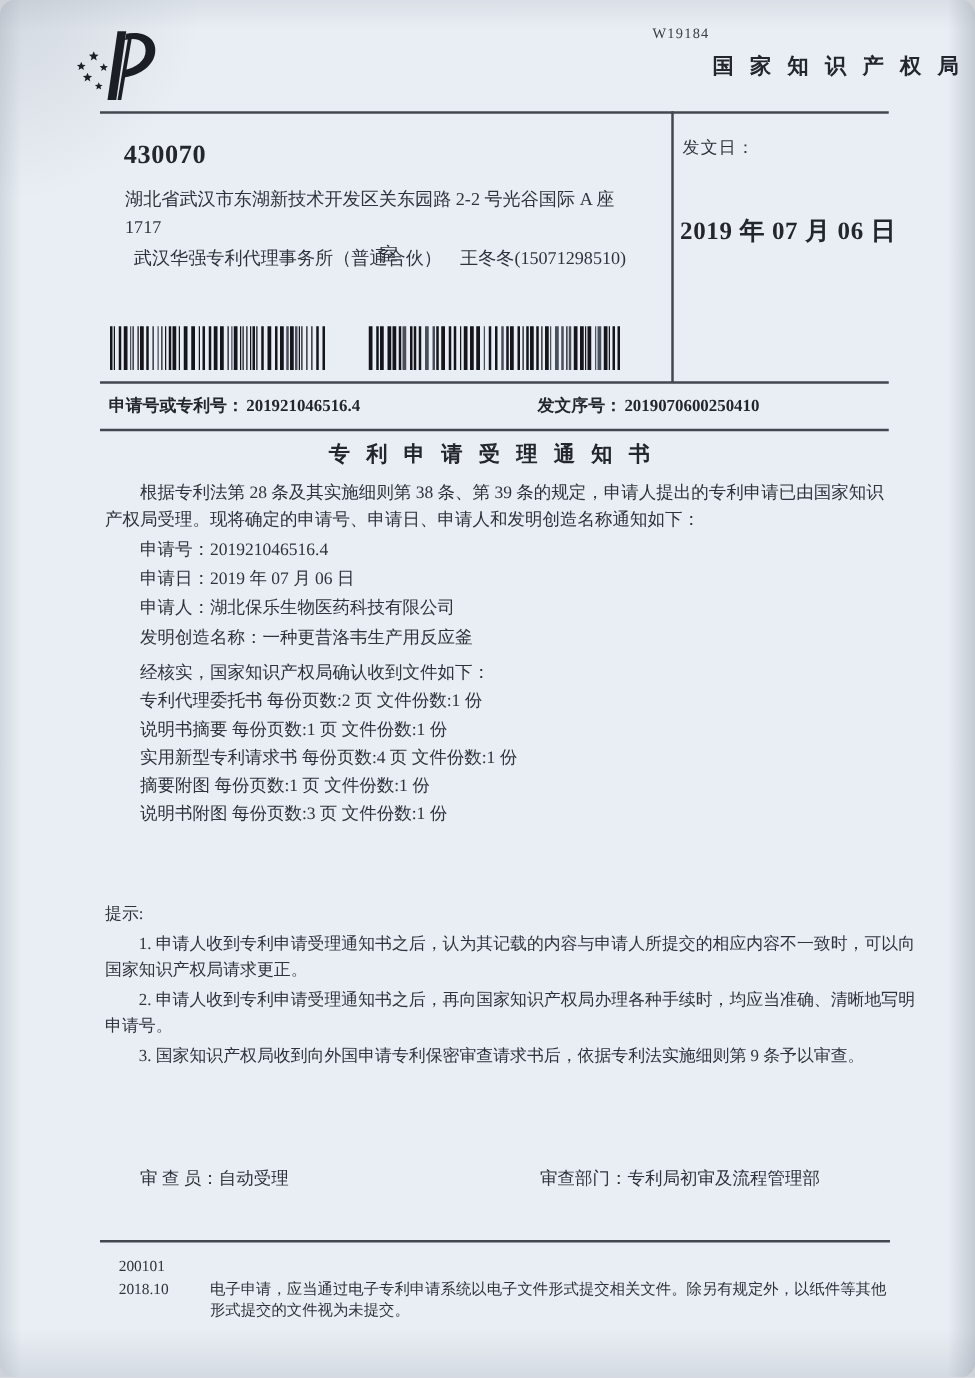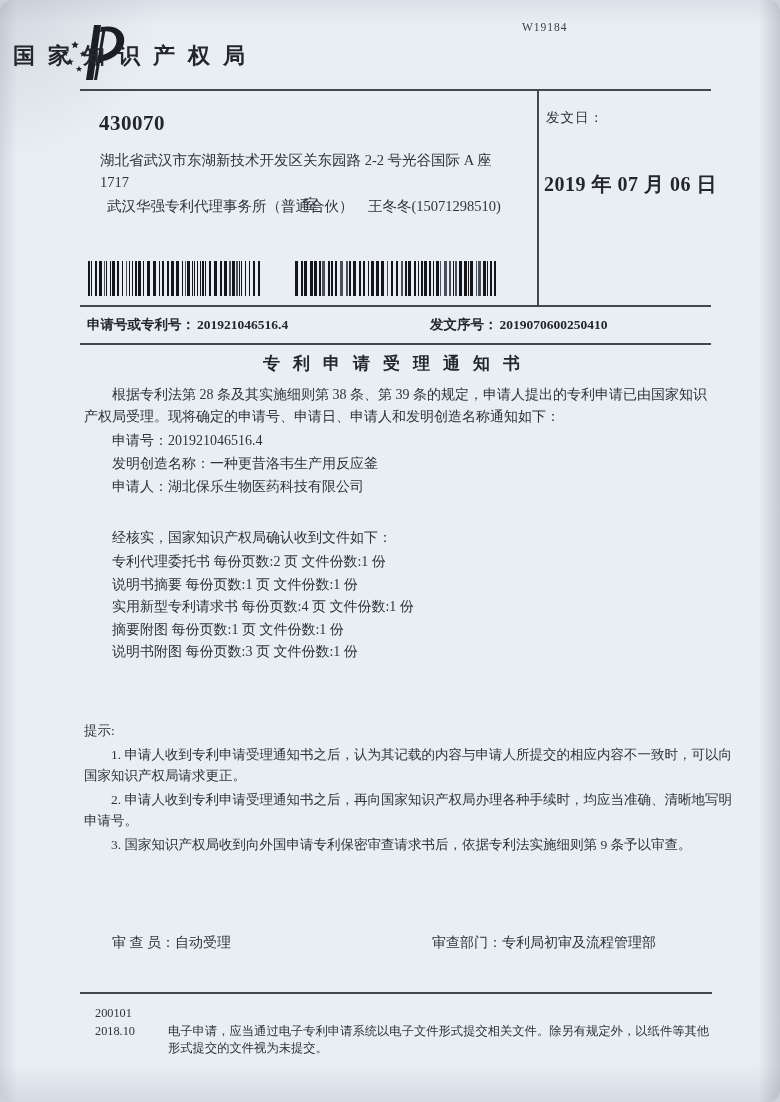--- a/index.html
+++ b/index.html
@@ -18,22 +18,22 @@
       radial-gradient(circle at 0% 0%, rgba(120,128,142,.20), rgba(0,0,0,0) 12%),
       #e9eef4;
     border-radius: 12px;
   }
   .hline{position:absolute;height:2px;background:#43474f;}
   .vline{position:absolute;width:2px;background:#43474f;}
 
   .logo{position:absolute;left:56px;top:24px;width:72px;height:60px;}
   .wno{position:absolute;left:522px;top:21px;font-size:11.5px;letter-spacing:1px;color:#3a3d44;}
   .office{
-    position:absolute;left:0;top:41px;width:780px;text-align:left;
-    font-size:22px;font-weight:bold;letter-spacing:13px;padding-left:13px;box-sizing:border-box;
+    position:absolute;left:0;top:41px;width:780px;text-align:right;
+    font-size:17px;font-weight:bold;letter-spacing:13px;padding-left:13px;box-sizing:border-box;
     color:#23262d;
   }
   .postal{position:absolute;left:99px;top:111px;font-size:21px;font-weight:bold;color:#23262d;letter-spacing:.5px;}
   .addr{position:absolute;left:100px;top:149px;width:422px;font-size:14.5px;line-height:22px;color:#2f323a;}
   .addr .addr2{text-align:center;}
   .agency{position:absolute;left:107px;top:197px;font-size:14.5px;color:#2f323a;}
 
   .date-label{position:absolute;left:546px;top:109px;font-size:13.5px;color:#2f323a;letter-spacing:1px;}
   .date-value{position:absolute;left:544px;top:171px;font-size:20px;font-weight:bold;color:#23262d;letter-spacing:.5px;}
 
@@ -208,24 +208,25 @@
   </div>
   <div class="hline" style="left:80px;top:343px;width:631px;"></div>
 
   <div class="notice-title">专利申请受理通知书</div>
   <div class="intro">根据专利法第 28 条及其实施细则第 38 条、第 39 条的规定，申请人提出的专利申请已由国家知识产权局受理。现将确定的申请号、申请日、申请人和发明创造名称通知如下：</div>
 
   <div class="fields">
 
       <div><span>申请号：</span><span>201921046516.4</span></div>
 
+      <div><span>申请日：</span><span>2019 年 07 月 06 日</span></div>
+
+      <div><span>申请人：</span><span>湖北保乐生物医药科技有限公司</span></div>
 
       <div><span>发明创造名称：</span><span>一种更昔洛韦生产用反应釜</span></div>
-
-      <div><span>申请人：</span><span>湖北保乐生物医药科技有限公司</span></div>
     </div>
 
   <div class="received">经核实，国家知识产权局确认收到文件如下：</div>
 
   <div class="docs">
 
       <div class="doc-line">专利代理委托书  每份页数:2 页  文件份数:1 份</div>
 
 
 

